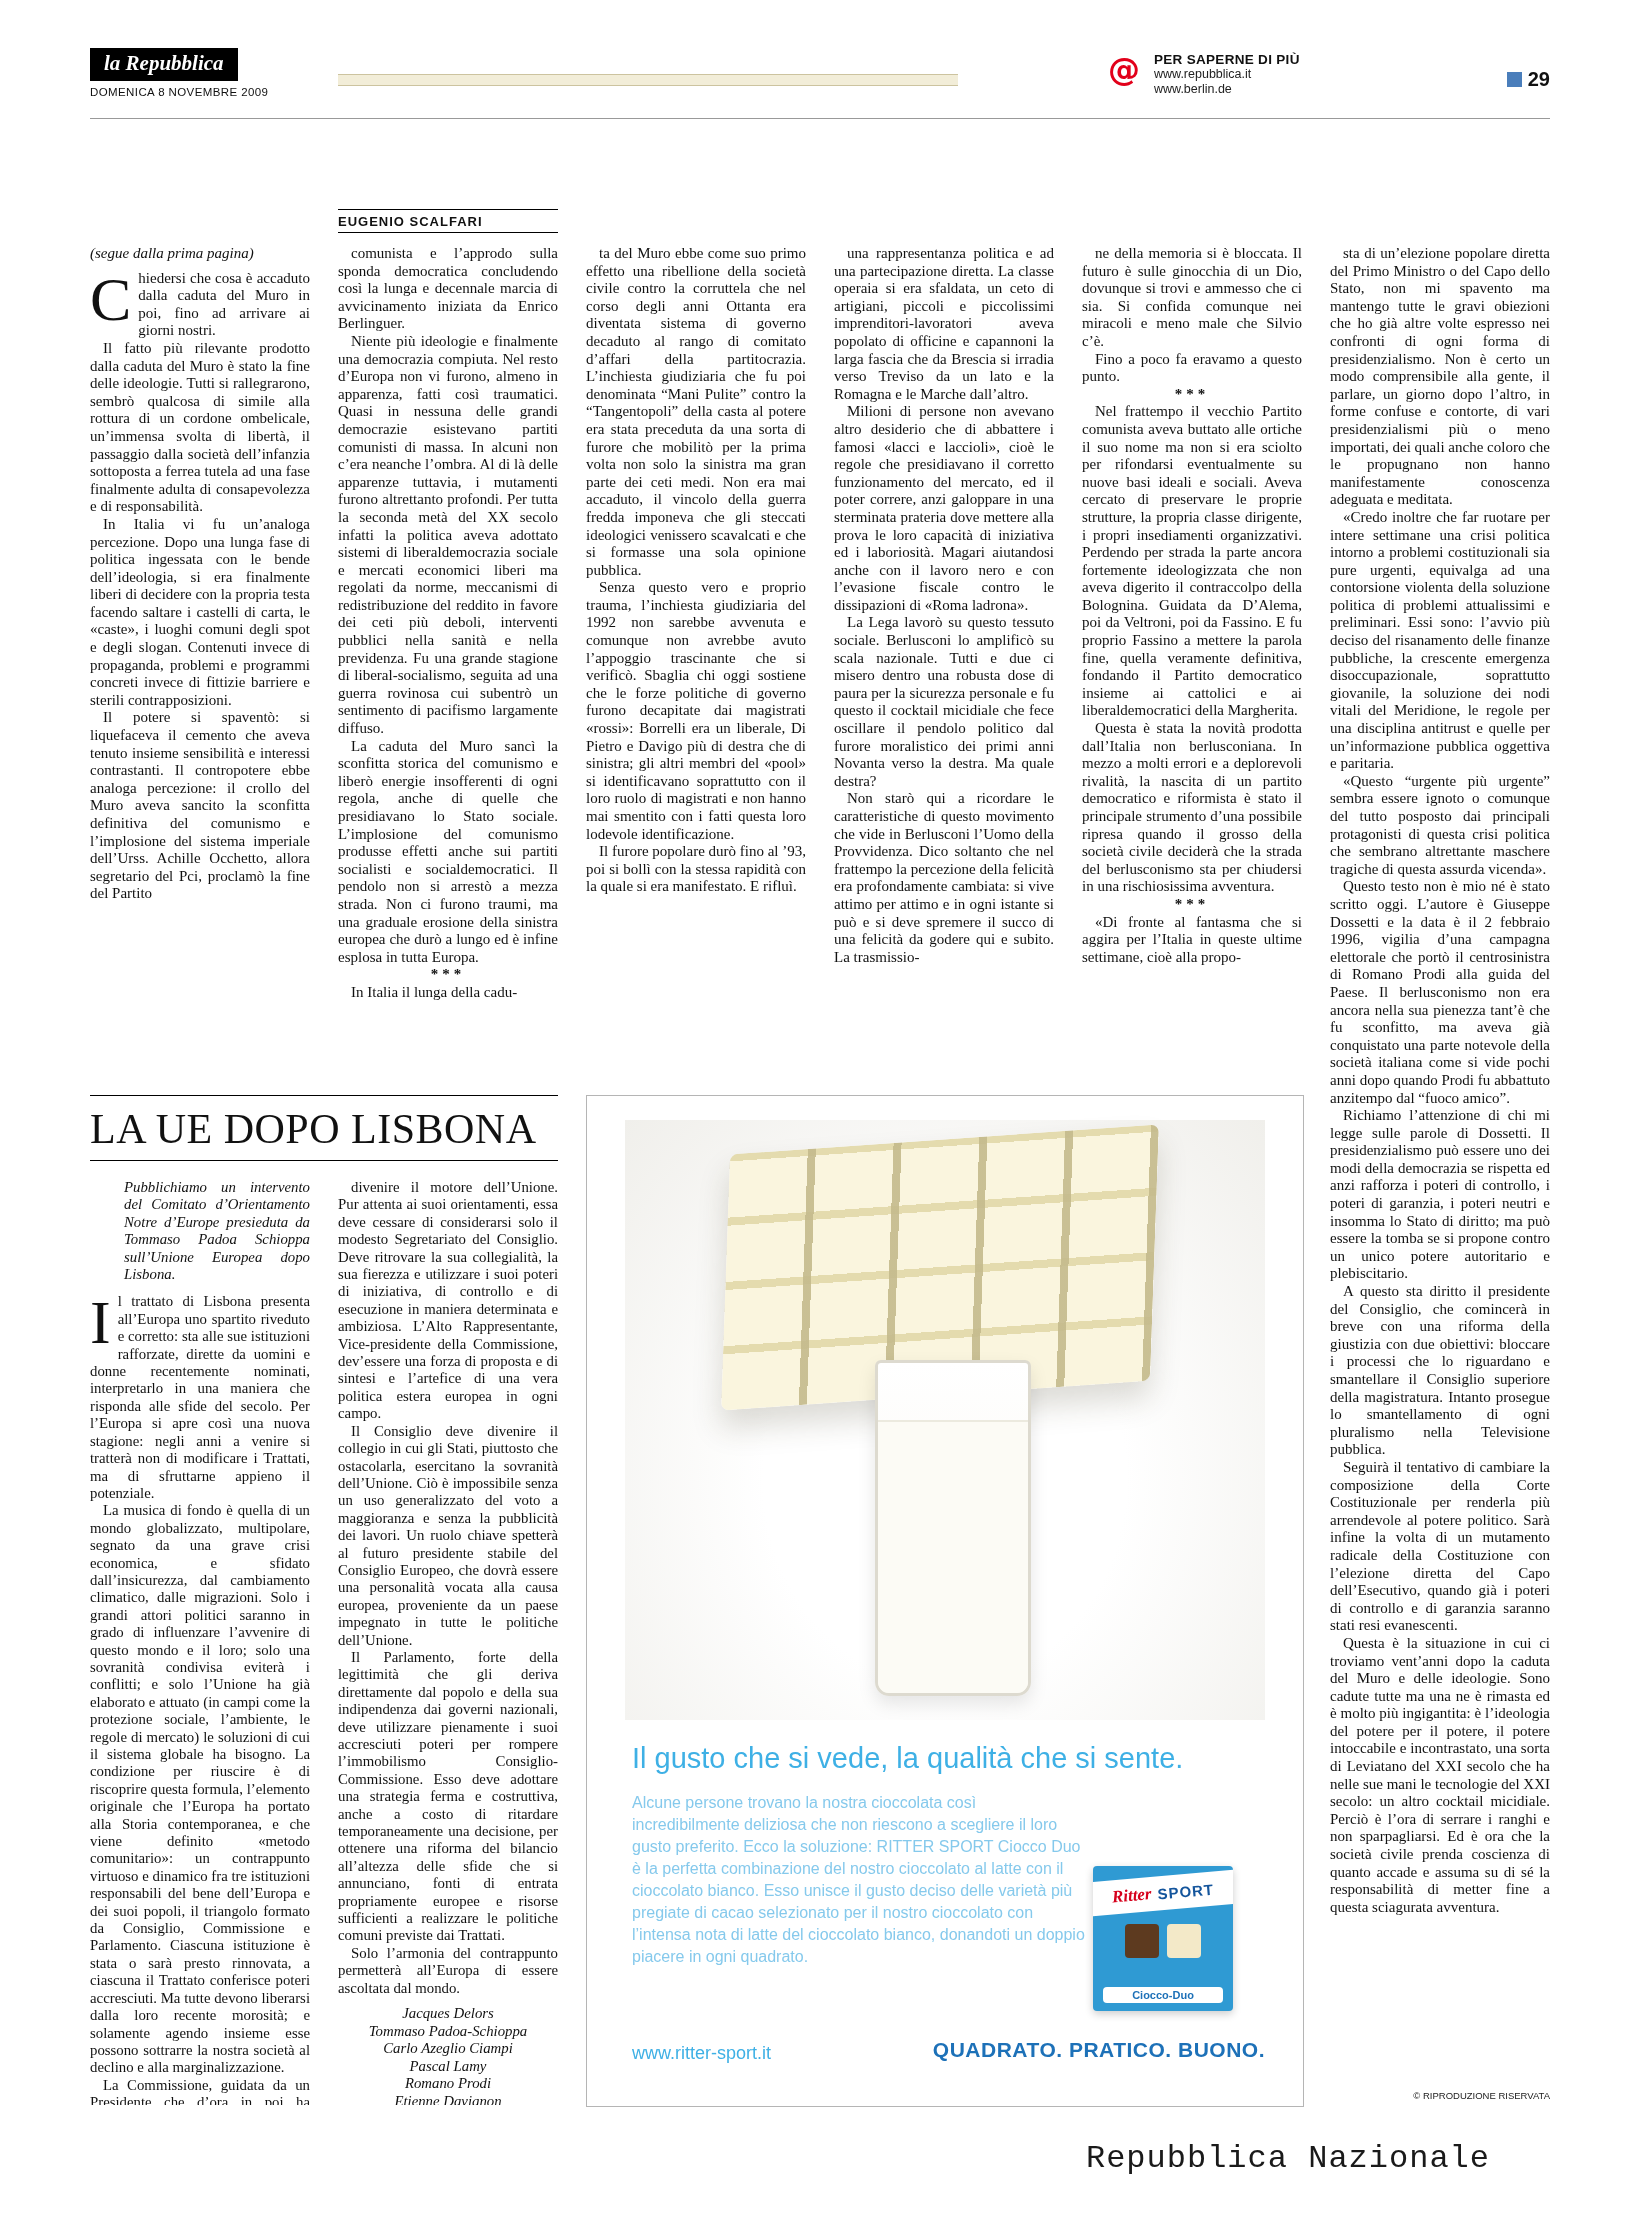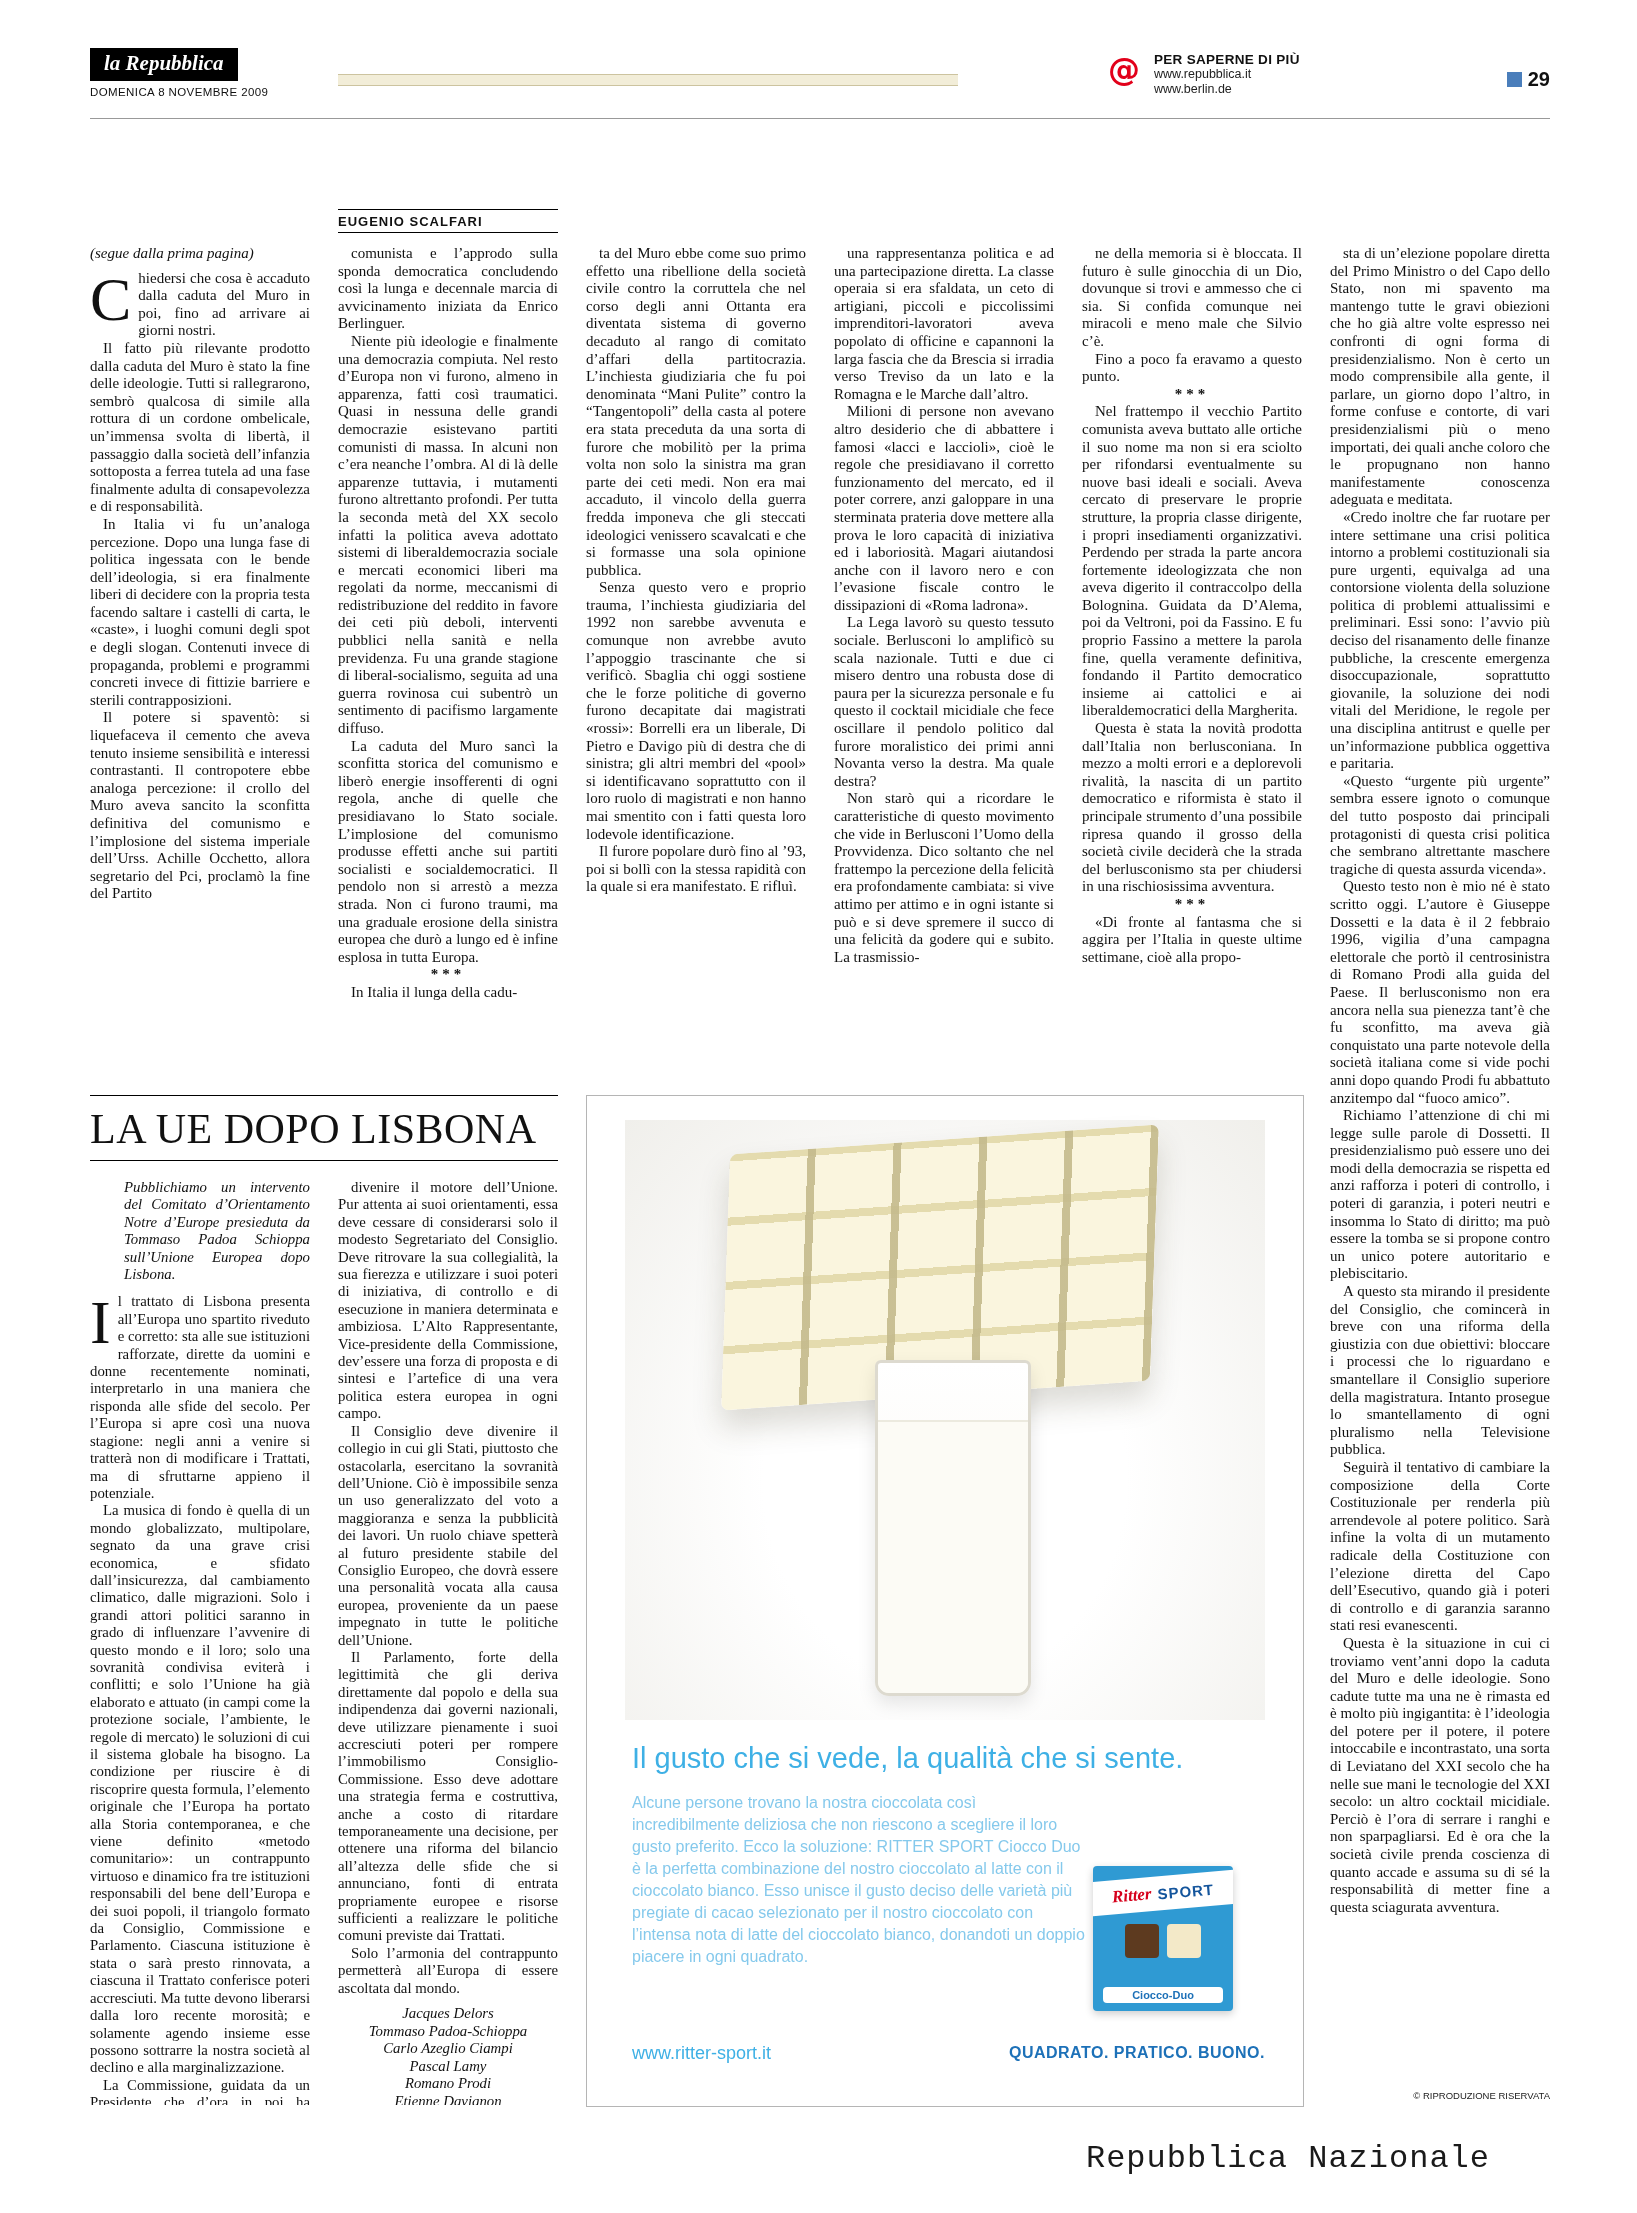--- a/index.html
+++ b/index.html
@@ -80,21 +80,21 @@
   .pkg-band { position:absolute; left:-8px; right:-8px; top:10px; height:34px; background:#fff;
               transform:rotate(-5deg); display:flex; align-items:center; justify-content:center; gap:6px; }
   .ritter-script { color:#d6001c; font-family:"Liberation Serif", serif; font-style:italic; font-weight:bold; font-size:17px; }
   .ritter-sport { color:#14559c; font-weight:bold; font-size:15px; letter-spacing:1px; }
   .pkg-mid { position:absolute; top:58px; left:0; right:0; display:flex; justify-content:center; gap:8px; }
   .sq { width:34px; height:34px; border-radius:4px; }
   .sq-brown { background:#5d3a1f; } .sq-cream { background:#f3e9c8; }
   .pkg-name { position:absolute; bottom:8px; left:10px; right:10px; background:#fff; color:#1d71b8;
               font-weight:bold; font-size:11px; text-align:center; border-radius:4px; padding:2px 12px; }
   .ad-url { position:absolute; left:45px; bottom:42px; font-size:18px; color:#3eb0e5; text-decoration:none; }
-  .ad-slogan { position:absolute; right:38px; bottom:44px; font-size:16px; font-weight:bold; color:#1d71b8; letter-spacing:.5px; }
+  .ad-slogan { position:absolute; right:38px; bottom:44px; font-size:21px; font-weight:bold; color:#1d71b8; letter-spacing:.5px; }
 
   
   .page-footer { position:absolute; right:60px; top:2140px; font-family:"Liberation Mono", monospace;
                  font-size:32px; letter-spacing:1px; color:#1a1a1a; }
 </style>
 </head>
 <body>
 
 <div class="page">
   <div class="content">
@@ -154,21 +154,21 @@
         <p class="stars">***</p>
         <p>«Di fronte al fantasma che si aggira per l’Italia in queste ultime settimane, cioè alla propo-</p>
       </div>
     <div class="col c6">
       <div class="col-text">
           <p>sta di un’elezione popolare diretta del Primo Ministro o del Capo dello Stato, non mi spavento ma mantengo tutte le gravi obiezioni che ho già altre volte espresso nei confronti di ogni forma di presidenzialismo. Non è certo un modo comprensibile alla gente, il parlare, un giorno dopo l’altro, in forme confuse e contorte, di vari presidenzialismi più o meno importati, dei quali anche coloro che le propugnano non hanno manifestamente conoscenza adeguata e meditata.</p>
           <p>«Credo inoltre che far ruotare per intere settimane una crisi politica intorno a problemi costituzionali sia pure urgenti, equivalga ad una contorsione violenta della soluzione politica di problemi attualissimi e preliminari. Essi sono: l’avvio più deciso del risanamento delle finanze pubbliche, la crescente emergenza disoccupazionale, soprattutto giovanile, la soluzione dei nodi vitali del Meridione, le regole per una disciplina antitrust e quelle per un’informazione pubblica oggettiva e paritaria.</p>
           <p>«Questo “urgente più urgente” sembra essere ignoto o comunque del tutto posposto dai principali protagonisti di questa crisi politica che sembrano altrettante maschere tragiche di questa assurda vicenda».</p>
           <p>Questo testo non è mio né è stato scritto oggi. L’autore è Giuseppe Dossetti e la data è il 2 febbraio 1996, vigilia d’una campagna elettorale che portò il centrosinistra di Romano Prodi alla guida del Paese. Il berlusconismo non era ancora nella sua pienezza tant’è che fu sconfitto, ma aveva già conquistato una parte notevole della società italiana come si vide pochi anni dopo quando Prodi fu abbattuto anzitempo dal “fuoco amico”.</p>
           <p>Richiamo l’attenzione di chi mi legge sulle parole di Dossetti. Il presidenzialismo può essere uno dei modi della democrazia se rispetta ed anzi rafforza i poteri di controllo, i poteri di garanzia, i poteri neutri e insomma lo Stato di diritto; ma può essere la tomba se si propone contro un unico potere autoritario e plebiscitario.</p>
-          <p>A questo sta mirando il presidente del Consiglio, che comincerà in breve con una riforma della giustizia con due obiettivi: bloccare i processi che lo riguardano e smantellare il Consiglio superiore della magistratura. Intanto prosegue lo smantellamento di ogni pluralismo nella Televisione pubblica.</p>
+          <p>A questo sta diritto il presidente del Consiglio, che comincerà in breve con una riforma della giustizia con due obiettivi: bloccare i processi che lo riguardano e smantellare il Consiglio superiore della magistratura. Intanto prosegue lo smantellamento di ogni pluralismo nella Televisione pubblica.</p>
           <p>Seguirà il tentativo di cambiare la composizione della Corte Costituzionale per renderla più arrendevole al potere politico. Sarà infine la volta di un mutamento radicale della Costituzione con l’elezione diretta del Capo dell’Esecutivo, quando già i poteri di controllo e di garanzia saranno stati resi evanescenti.</p>
           <p>Questa è la situazione in cui ci troviamo vent’anni dopo la caduta del Muro e delle ideologie. Sono cadute tutte ma una ne è rimasta ed è molto più ingigantita: è l’ideologia del potere per il potere, il potere intoccabile e incontrastato, una sorta di Leviatano del XXI secolo che ha nelle sue mani le tecnologie del XXI secolo: un altro cocktail micidiale. Perciò è l’ora di serrare i ranghi e non sparpagliarsi. Ed è ora che la società civile prenda coscienza di quanto accade e assuma su di sé la responsabilità di metter fine a questa sciagurata avventura.</p>
         </div>
       <div class="copyright">© RIPRODUZIONE RISERVATA</div>
     </div>
 
     <div class="lisbona">
       <h2 class="lisbona-headline">LA UE DOPO LISBONA</h2>
       <div class="lis-col lis-c1">
         <p class="lis-intro">Pubblichiamo un intervento del Comitato d’Orientamento Notre d’Europe presieduta da Tommaso Padoa Schioppa sull’Unione Europea dopo Lisbona.</p>

